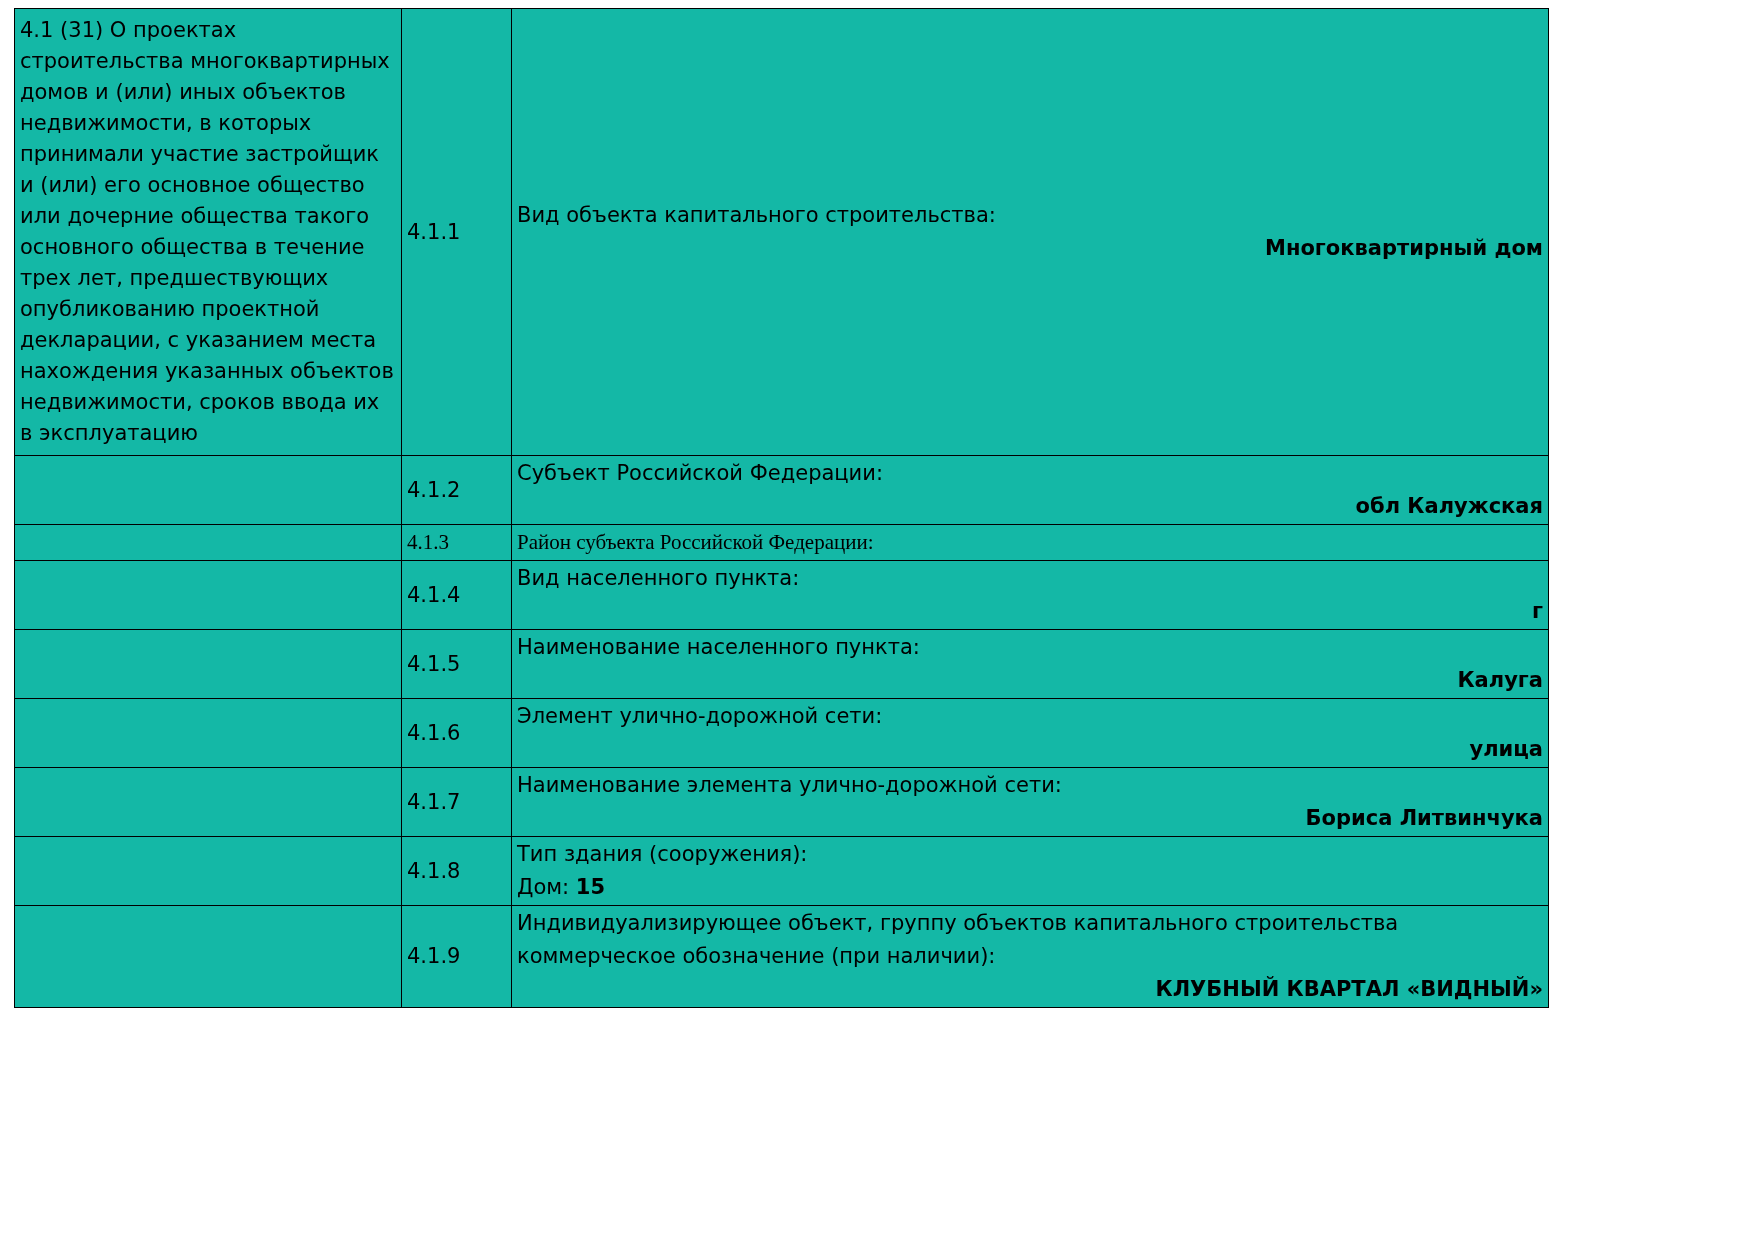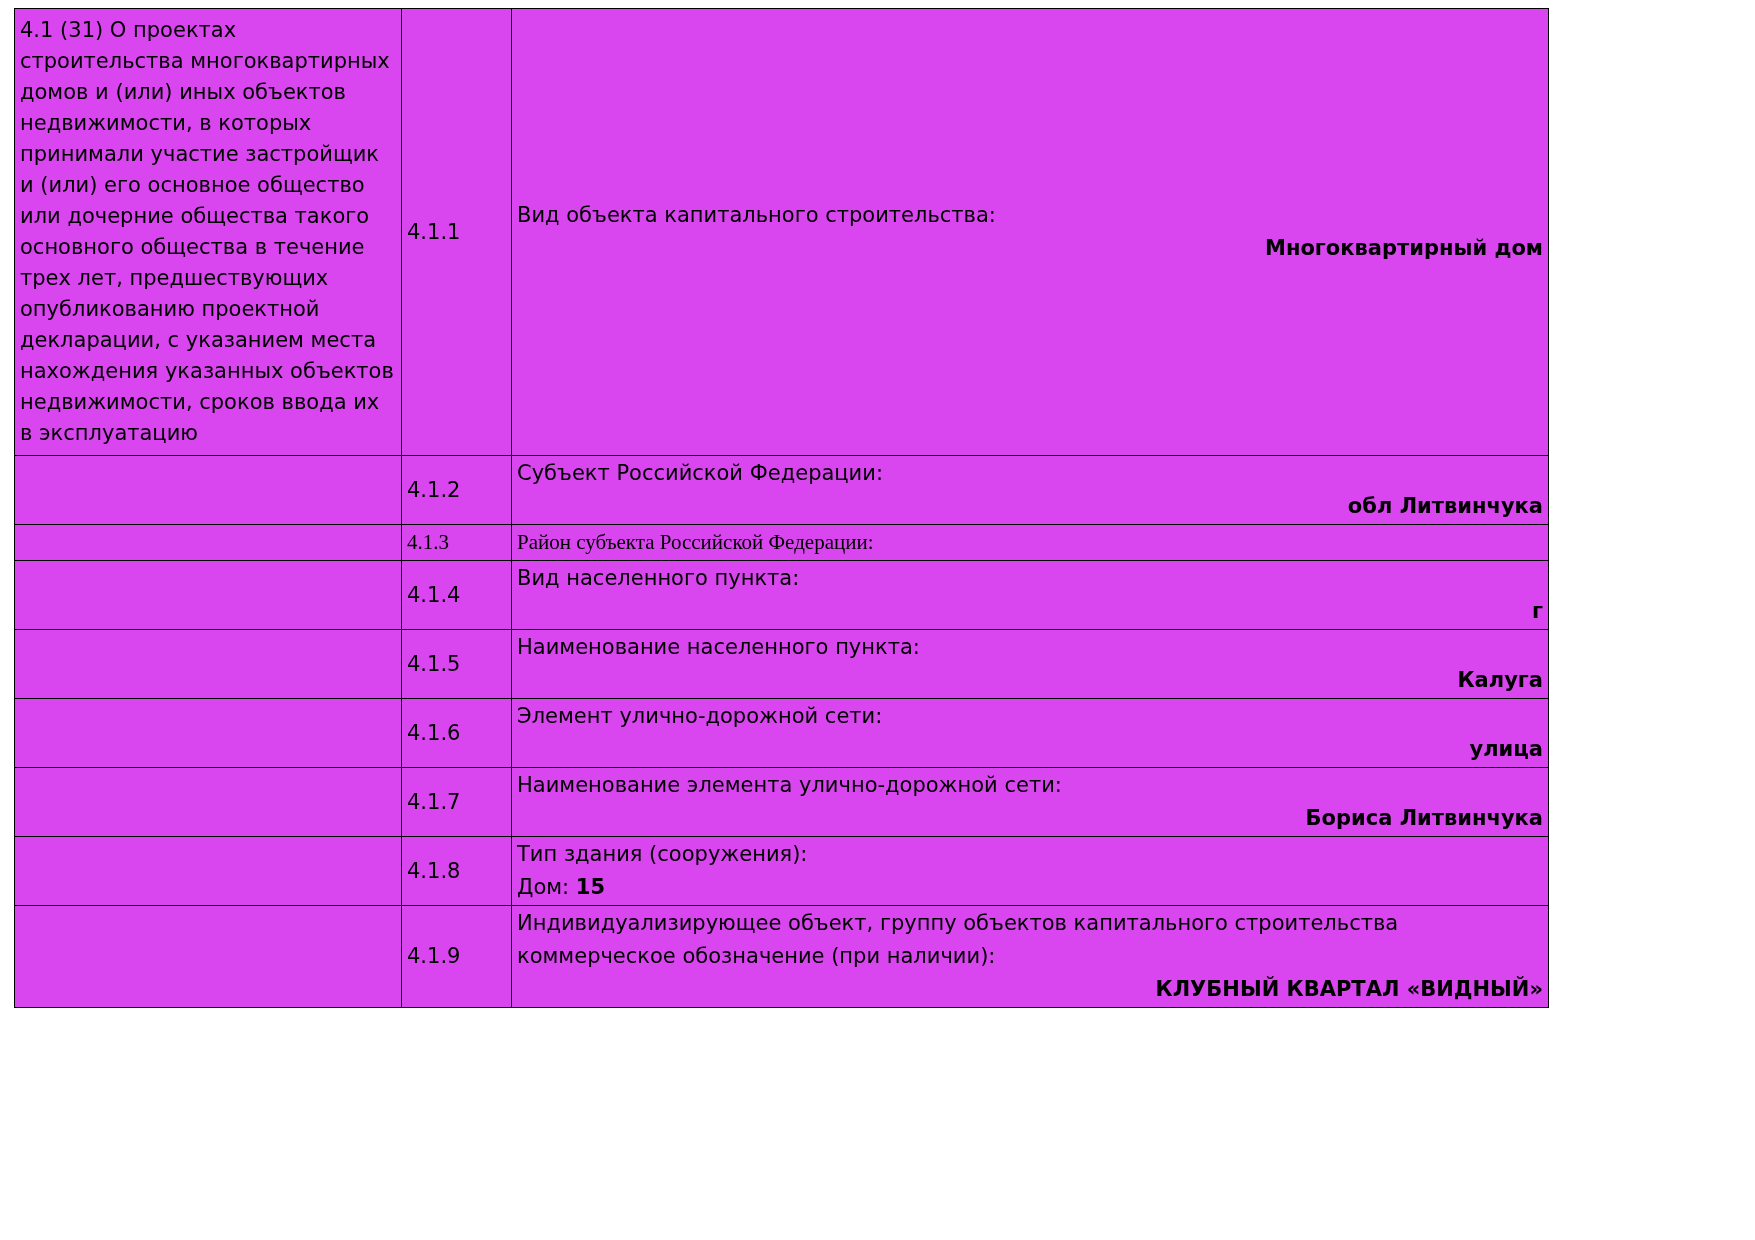--- a/index.html
+++ b/index.html
@@ -14,21 +14,21 @@
     font-size: 21px;
     color: #000000;
     position: relative;
     overflow: hidden;
   }
   table.decl-table {
     border-collapse: collapse;
     table-layout: fixed;
     margin: 8px 0 0 14px;
     width: 1534px;
-    background: #d946ef;
+    background: #14b8a6;
   }
   table.decl-table td {
     border: 1.5px solid #000000;
     padding: 1px 5px;
     vertical-align: middle;
     overflow: hidden;
   }
   td.c1 {
     vertical-align: top;
     line-height: 31px;
@@ -77,21 +77,21 @@
     </td>
   </tr>
 
   <tr class="r2">
     <td class="c1"></td>
     <td class="c2">
       <div>4.1.2</div>
     </td>
     <td class="c3">
       <div class="line">Субъект Российской Федерации:</div>
-      <div class="line bold">обл Литвинчука</div>
+      <div class="line bold">обл Калужская</div>
     </td>
   </tr>
 
   <tr class="r3">
     <td class="c1"></td>
     <td class="c2">
       <div>4.1.3</div>
     </td>
     <td class="c3">
       <div class="line">Район субъекта Российской Федерации:</div>

